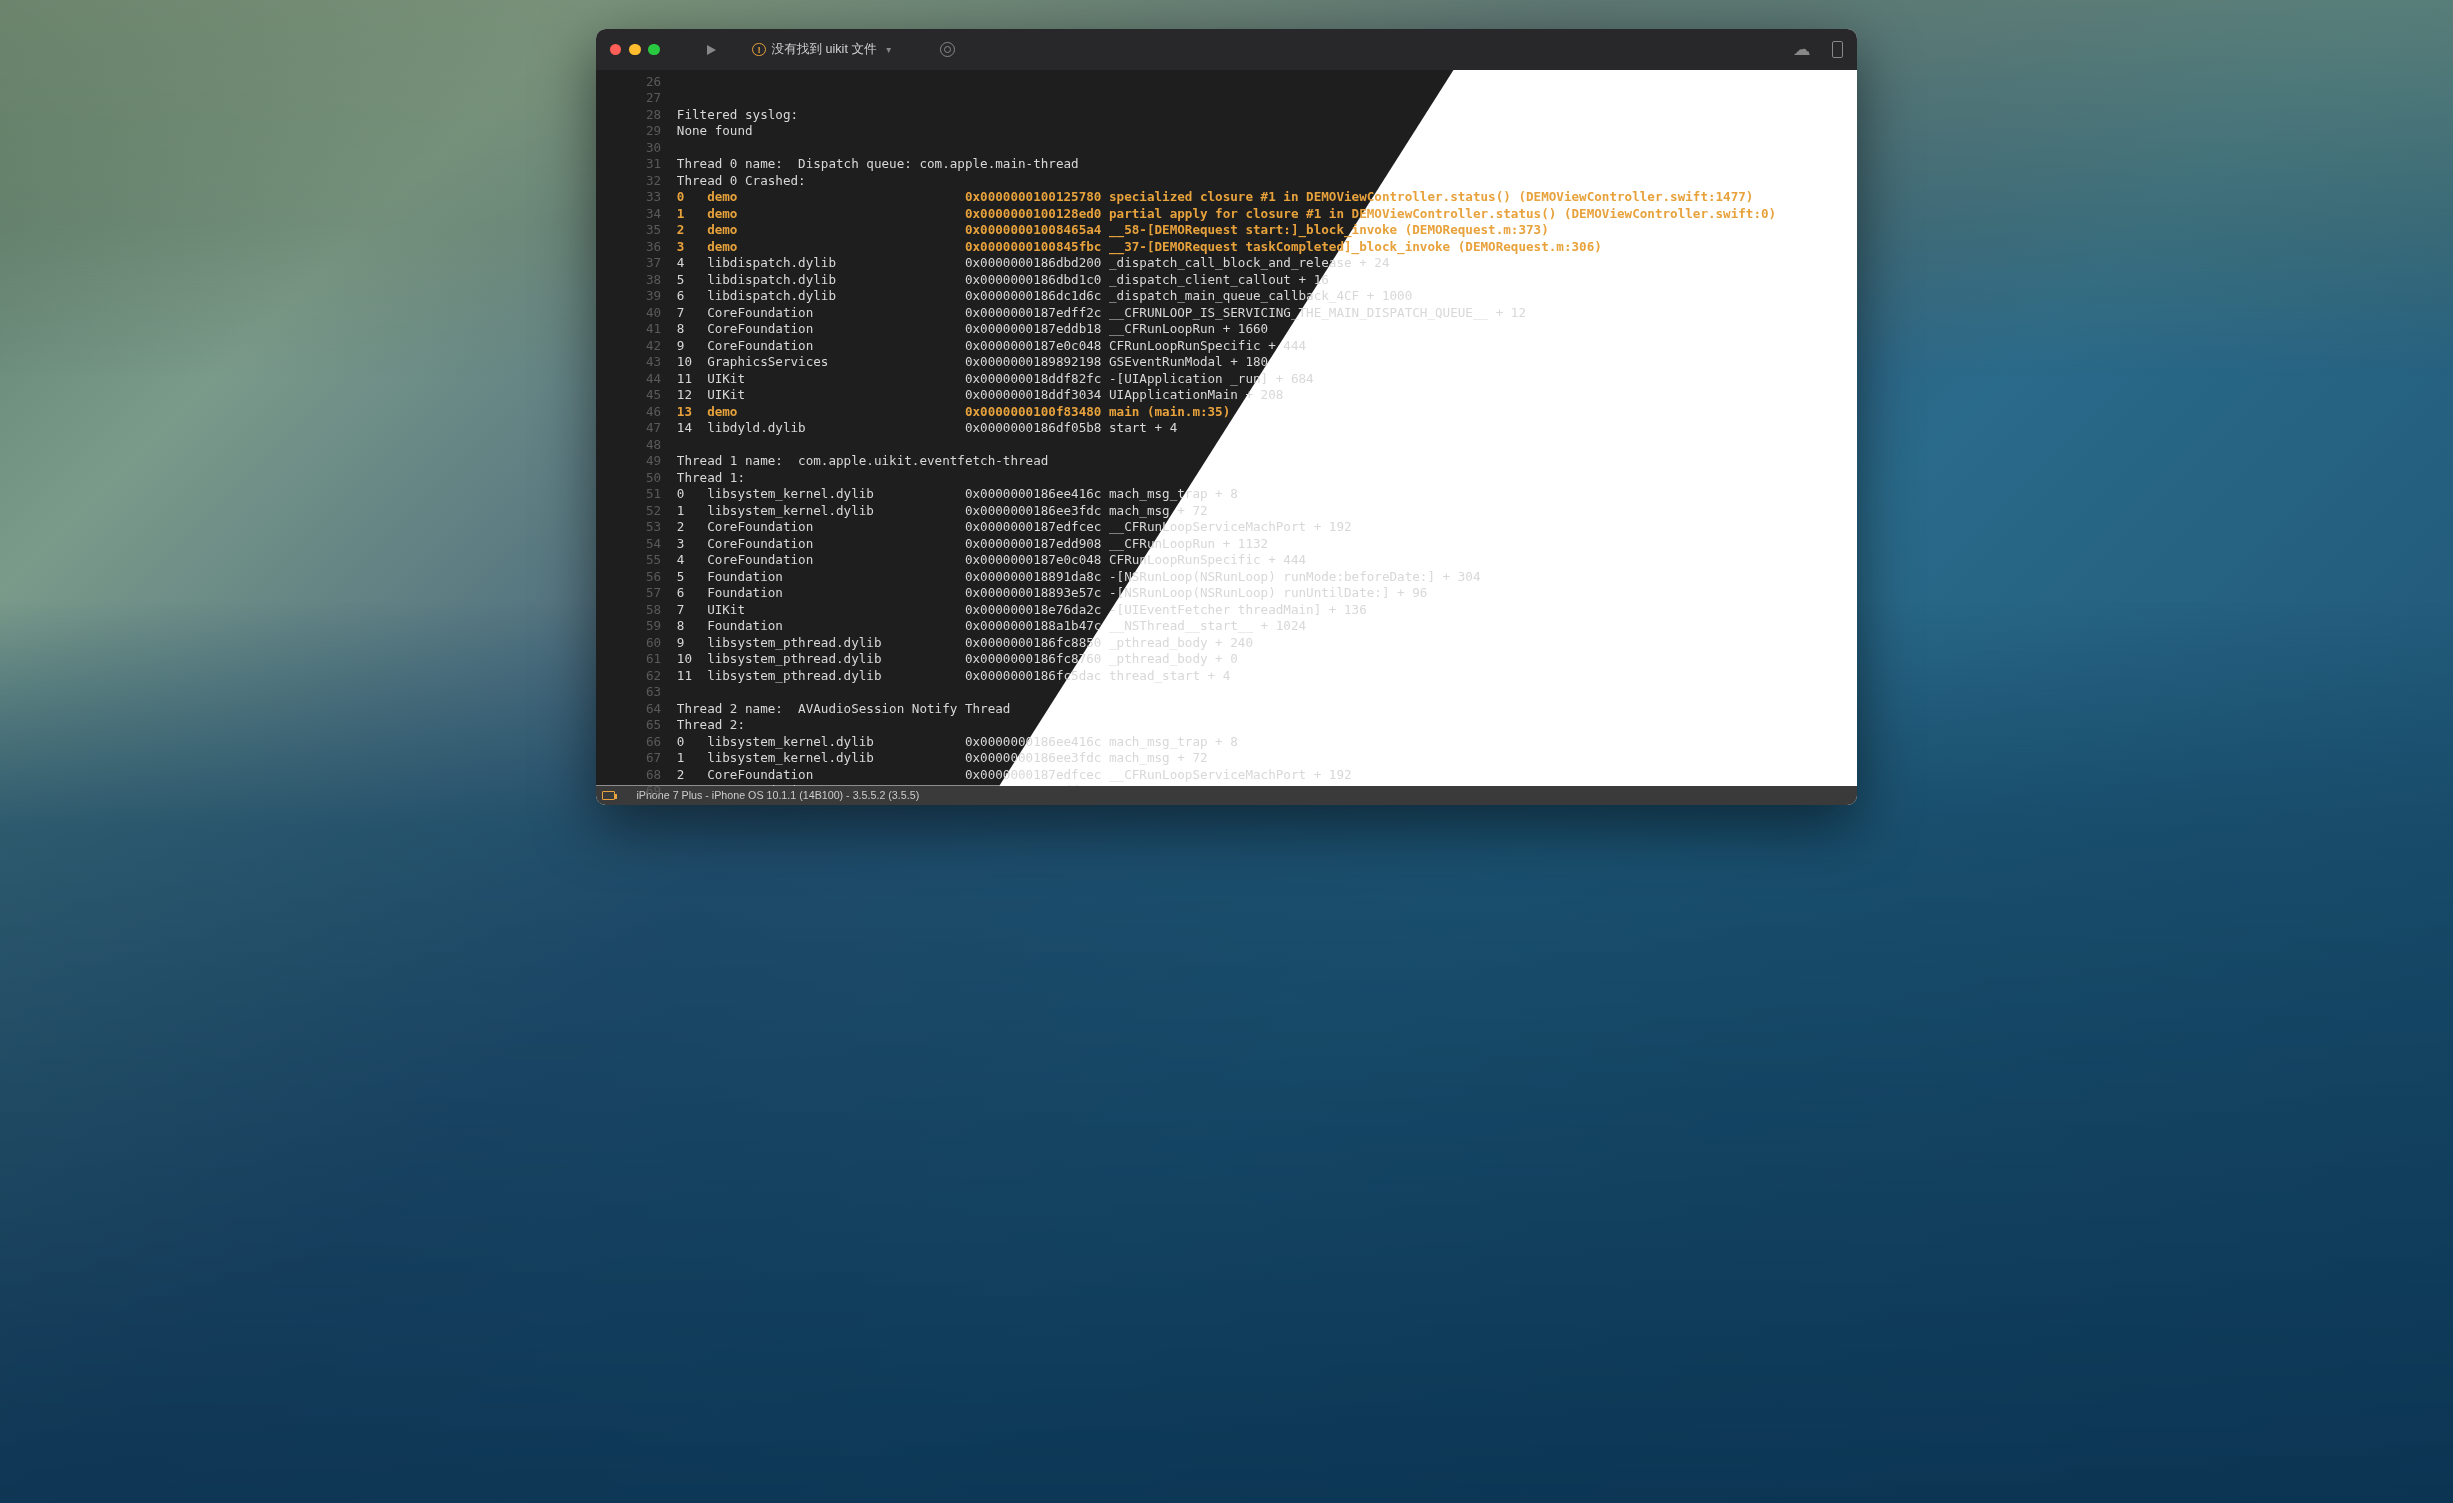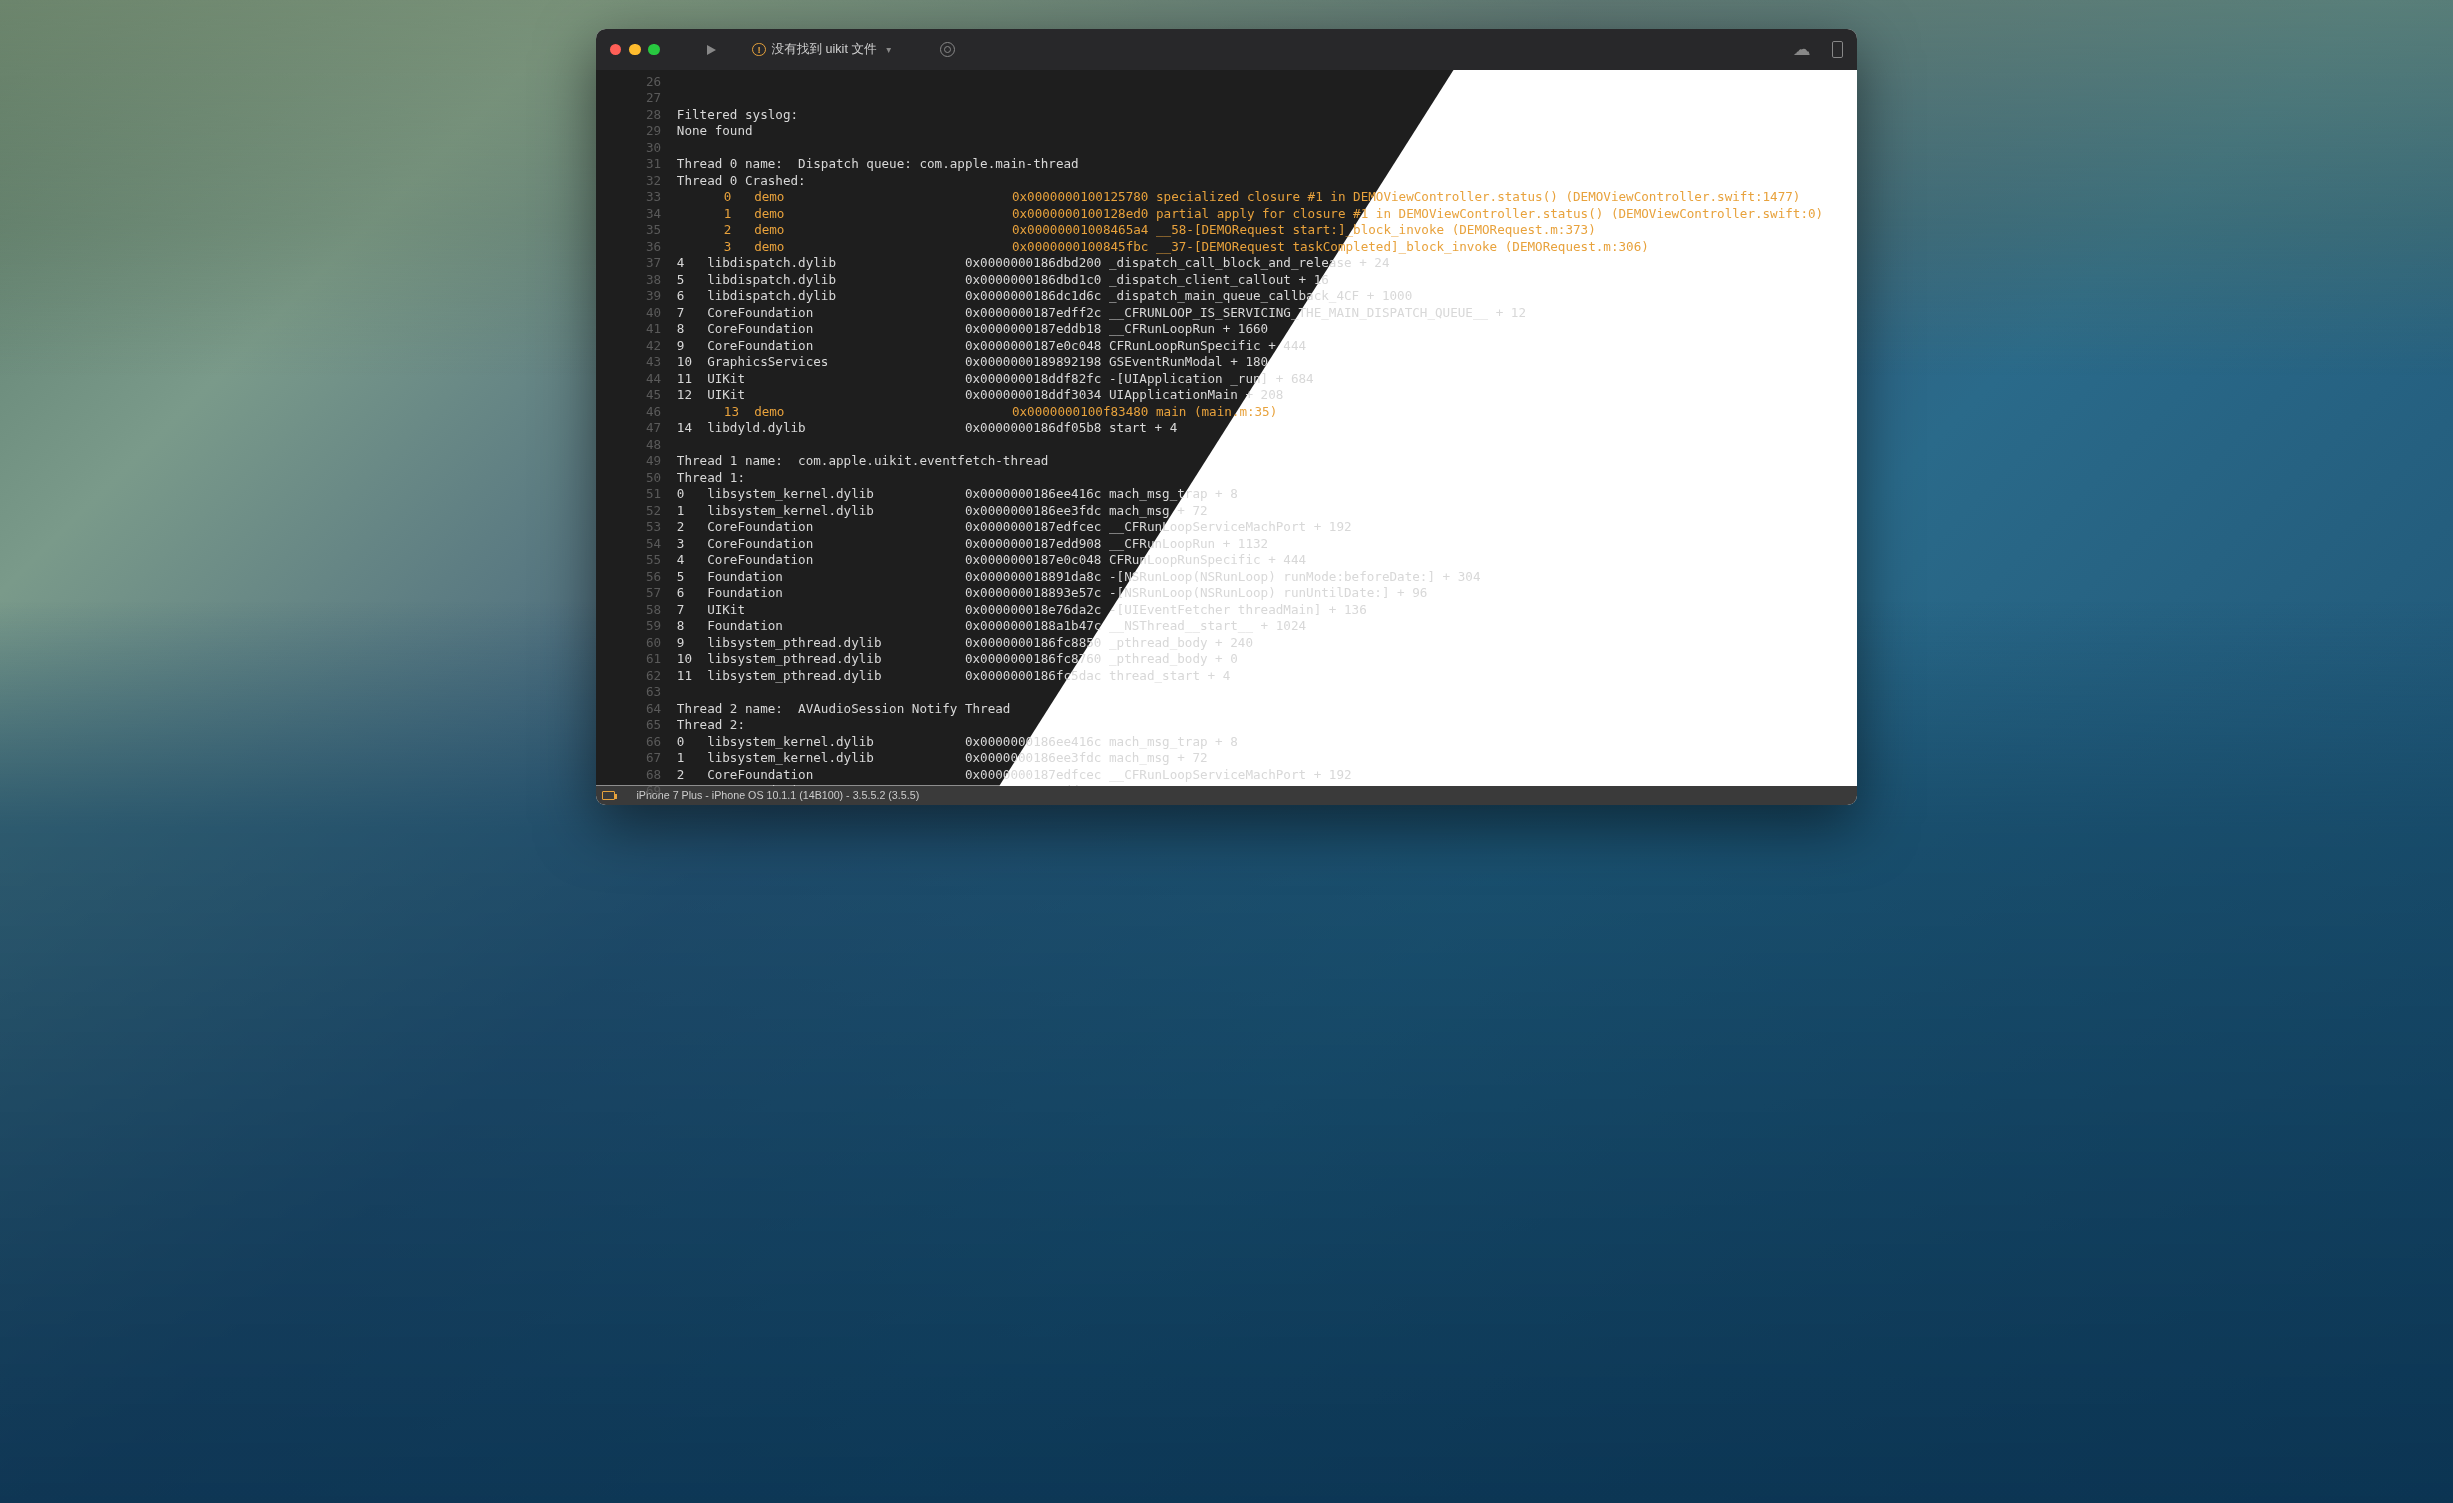--- a/index.html
+++ b/index.html
@@ -82,21 +82,21 @@
     }
     .gutter {
       width: 41px; text-align: right; padding-right: 7.8px;
       color: #5a5a5a; user-select: none;
       padding-top: 3.9px;
       margin-left: 32px;
     }
     .gutter div { height: 16.5px; }
     .code { flex: 1; padding-top: 3.9px; padding-left: 7.8px; overflow: hidden; }
     .code .row { height: 16.5px; color: #d8d8d8; }
-    .code .row.hl { color: #e8a23c; font-weight: 400; margin-left: 47px; }
+    .code .row.hl { color: #e8a23c; font-weight: 700; }
     .statusbar {
       height: 19.4px; background: #3a3a3a; display: flex; align-items: center;
       padding: 0 5.8px; gap: 21px; font-size: 10.7px; color: #ccc;
     }
     .status-icon {
       width: 13.6px; height: 8.7px; border: 1px solid #e6a23c; border-radius: 1px; position: relative;
     }
     .status-icon::after {
       content: ""; position: absolute; right: -2.9px; top: 1.9px; width: 1.9px; height: 4.9px; background: #e6a23c;
     }

